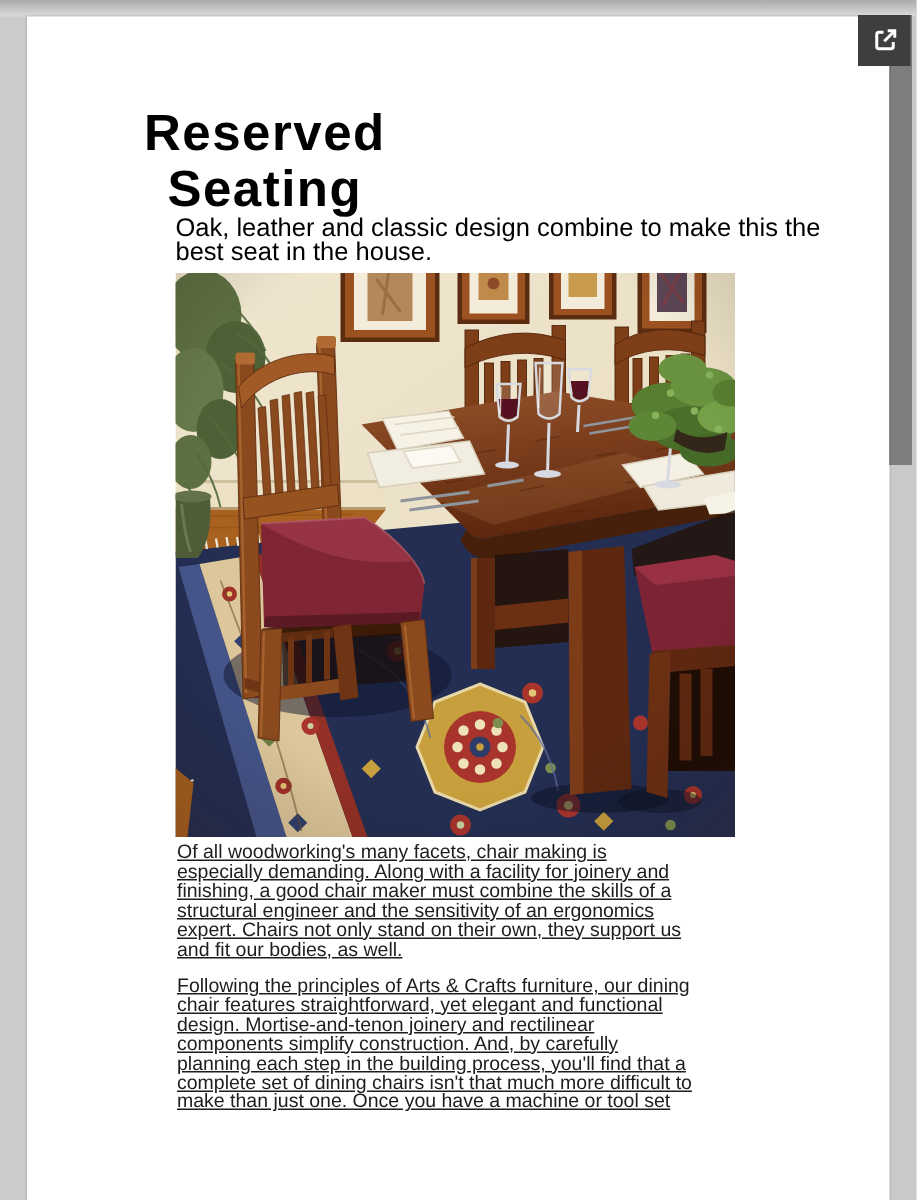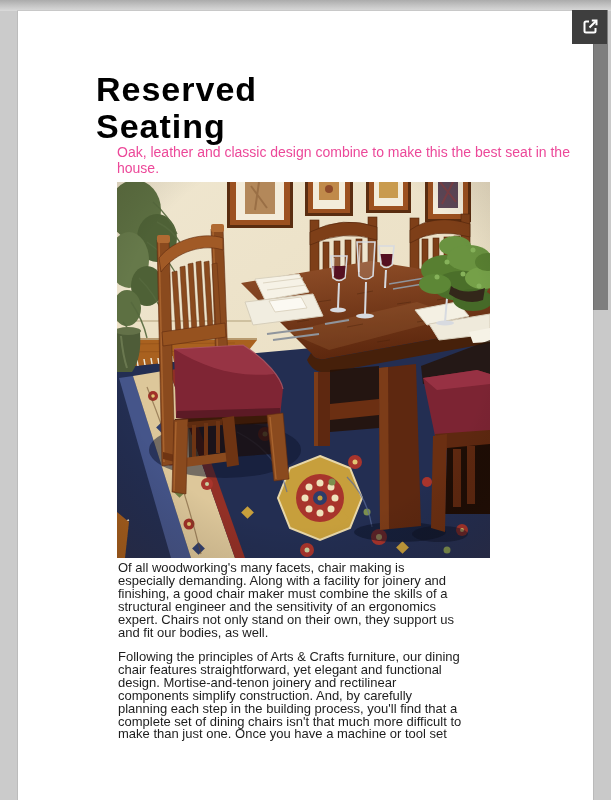--- a/index.html
+++ b/index.html
@@ -24,32 +24,32 @@
     background:#ffffff;box-shadow:0 0 0 1px rgba(0,0,0,0.07);
   }
   .open-btn{
     position:absolute;left:572px;top:10px;width:35px;height:34px;
     background:#3e3e3e;display:flex;align-items:center;justify-content:center;
     cursor:pointer;border:0;padding:0;
   }
   .article-title{
     position:absolute;left:96px;top:71px;
     font-size:34px;font-weight:bold;line-height:37px;letter-spacing:1px;
-    color:#000;white-space:pre-line;margin:0;
+    color:#000;white-space:pre-line;margin:0;text-align:center;
   }
   .article-deck{
     position:absolute;left:117px;top:144px;width:460px;
-    font-size:14px;line-height:16px;color:#ec4899;
+    font-size:17px;line-height:16px;color:#000000;
   }
   .article-photo{
     position:absolute;left:117px;top:182px;width:373px;height:376px;
   }
   .article-para{
     position:absolute;left:118px;width:365px;
-    font-size:13px;line-height:12.9px;color:#1d1d1d;white-space:pre-line;margin:0;
+    font-size:13px;line-height:12.9px;color:#1d1d1d;white-space:pre-line;margin:0;text-decoration:underline;
   }
   .para-1{top:562px;}
   .para-2{top:654px;}
 </style>
 </head>
 <body>
 
 <div class="scroll-gutter"></div>
 <div class="top-strip"></div>
 

